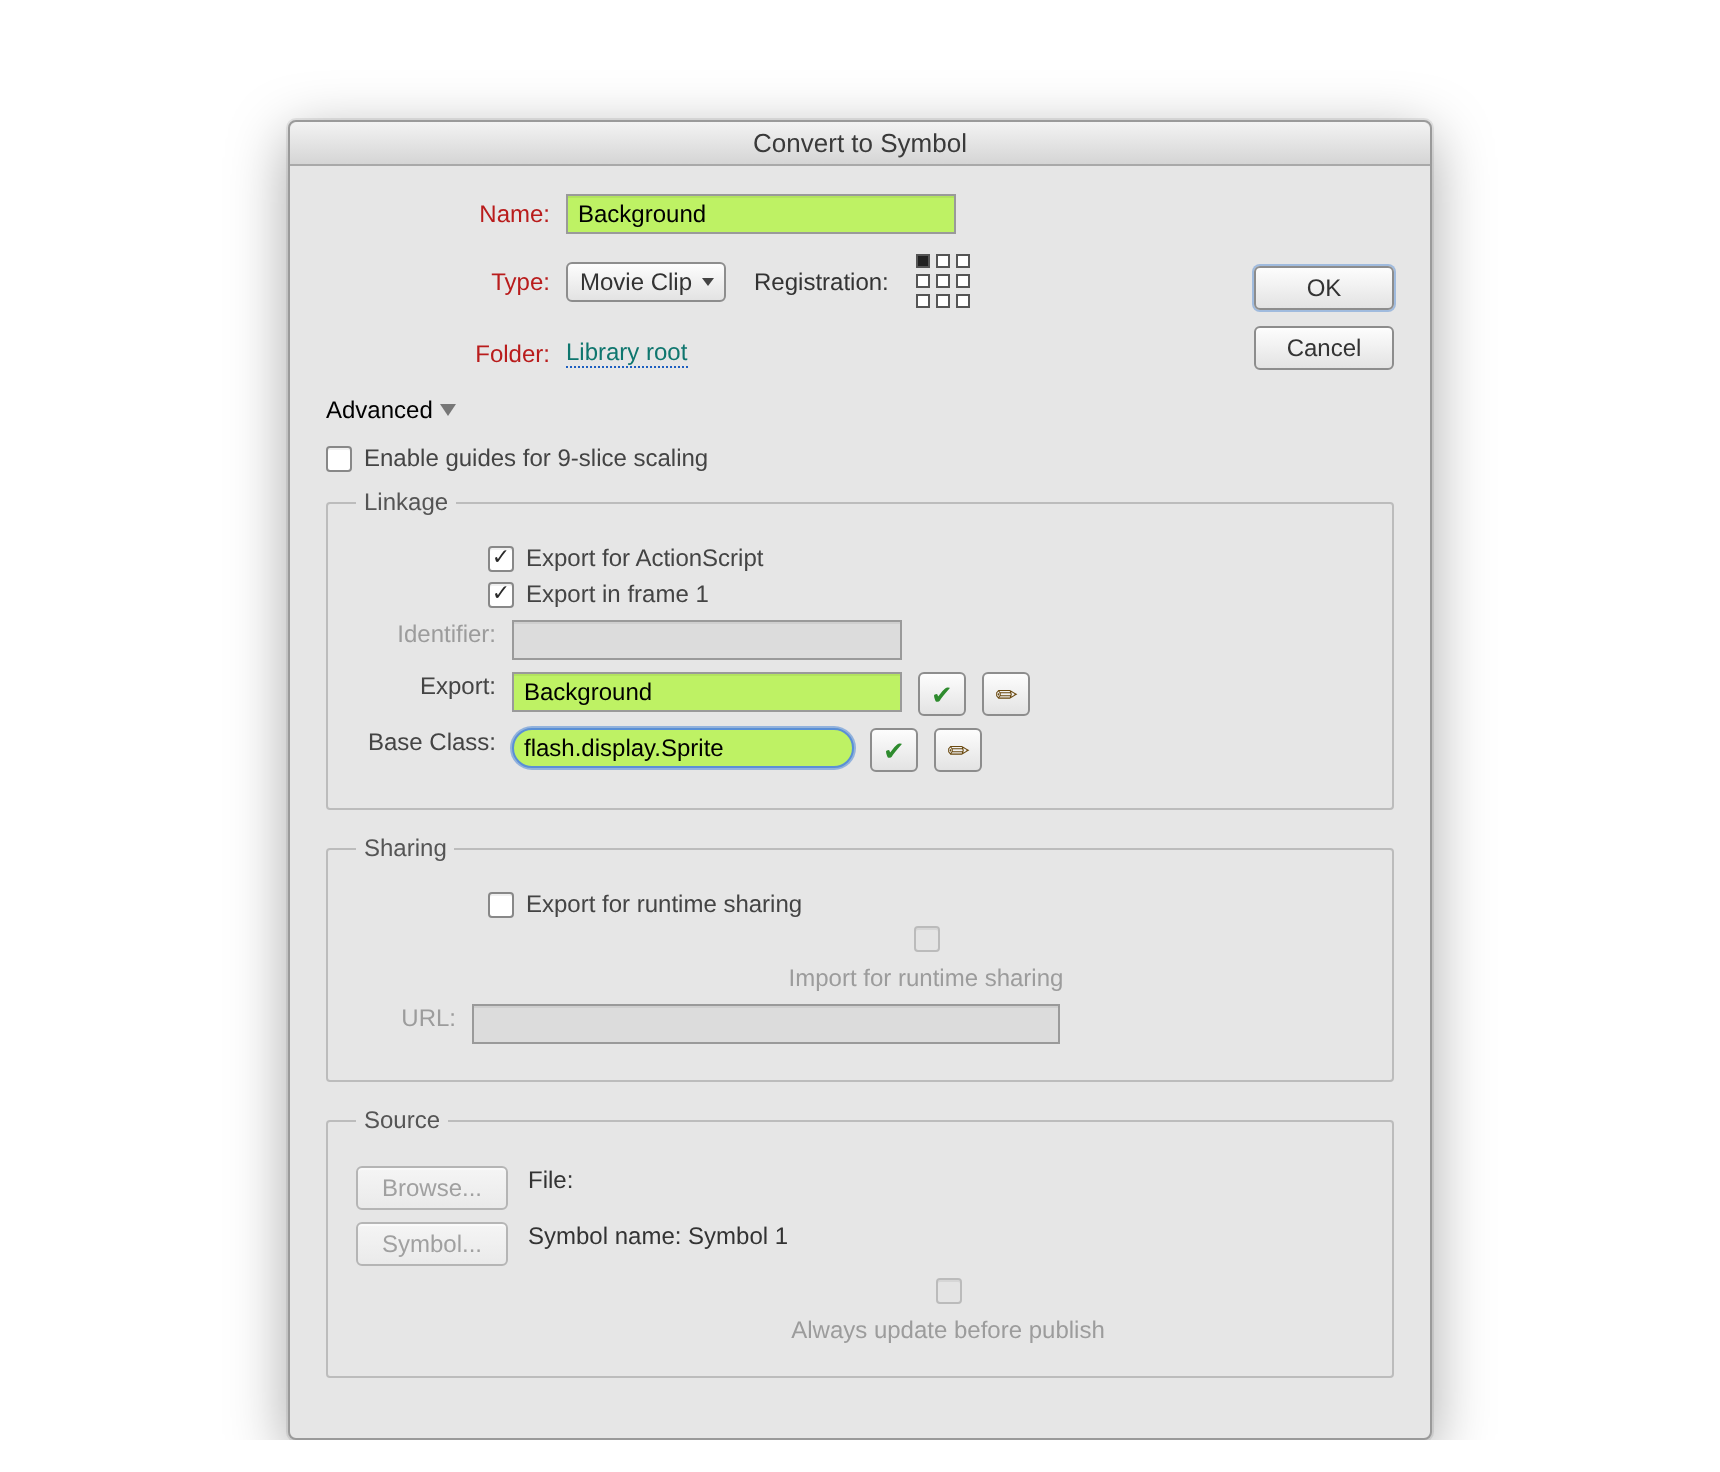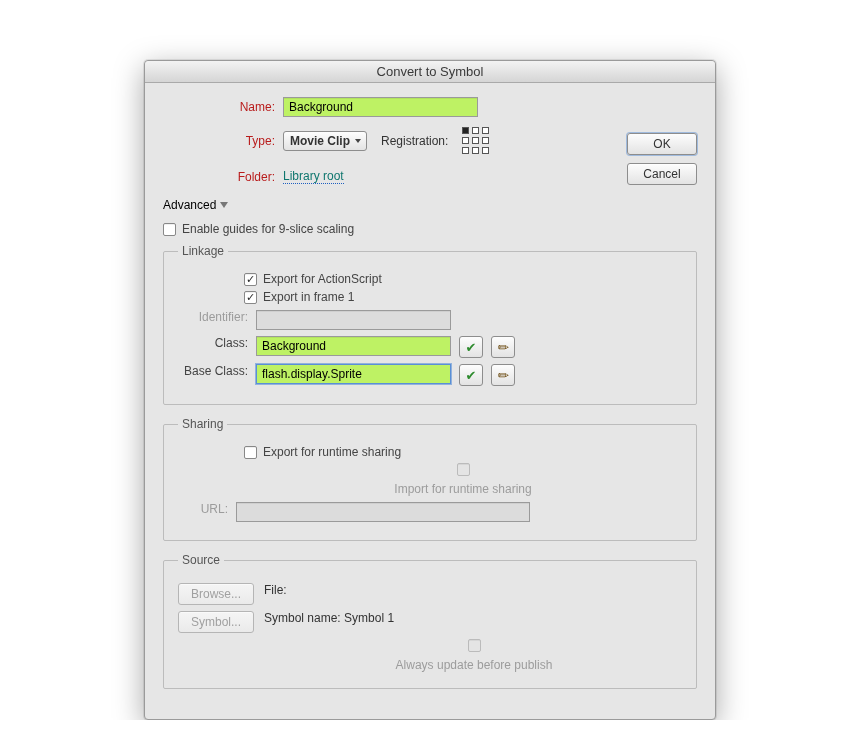--- a/index.html
+++ b/index.html
@@ -95,21 +95,20 @@
     height: 20px;
     border: 1px solid #8d8d8d;
     background: linear-gradient(#fdfdfd,#e3e3e3);
     border-radius: 3px;
     padding: 0 16px 0 6px;
     font-size: 12px;
     position: relative;
     display: inline-flex;
     align-items: center;
     cursor: pointer;
-    font-weight: bold;
   }
   .select::after {
     content:"";
     position:absolute;
     right:5px; top:50%;
     transform: translateY(-50%);
     border-left:3px solid transparent;
     border-right:3px solid transparent;
     border-top:4px solid #444;
   }
@@ -245,32 +244,32 @@
         <div class="cbrow">
           <span class="cb checked"></span>
           <span>Export in frame 1</span>
         </div>
       </div>
       <div class="formrow">
         <div class="flab disabled">Identifier:</div>
         <input type="text" class="tf disabled" disabled="" style="width: 195px;" value="">
       </div>
       <div class="formrow">
-        <div class="flab">Class:</div>
+        <div class="flab">Export:</div>
         <input type="text" class="tf" style="width: 195px;" value="Background">
         <span class="iconbtn">
             <span class="check-green">✔</span>
           </span>
         <span class="iconbtn">
             <span class="pencil">✎</span>
           </span>
       </div>
       <div class="formrow">
         <div class="flab">Base Class:</div>
-        <input type="text" class="tf" style="width: 195px; border-color: rgb(90, 143, 214); box-shadow: rgba(90, 143, 214, 0.6) 0px 0px 0px 1px;" value="flash.display.Sprite">
+        <input type="text" class="tf" style="width: 171px; border-color: rgb(90, 143, 214); box-shadow: rgba(90, 143, 214, 0.6) 0px 0px 0px 1px; border-radius: 10px;" value="flash.display.Sprite">
         <span class="iconbtn">
             <span class="check-green">✔</span>
           </span>
         <span class="iconbtn">
             <span class="pencil">✎</span>
           </span>
       </div>
     </fieldset>
 
     <fieldset class="group">

